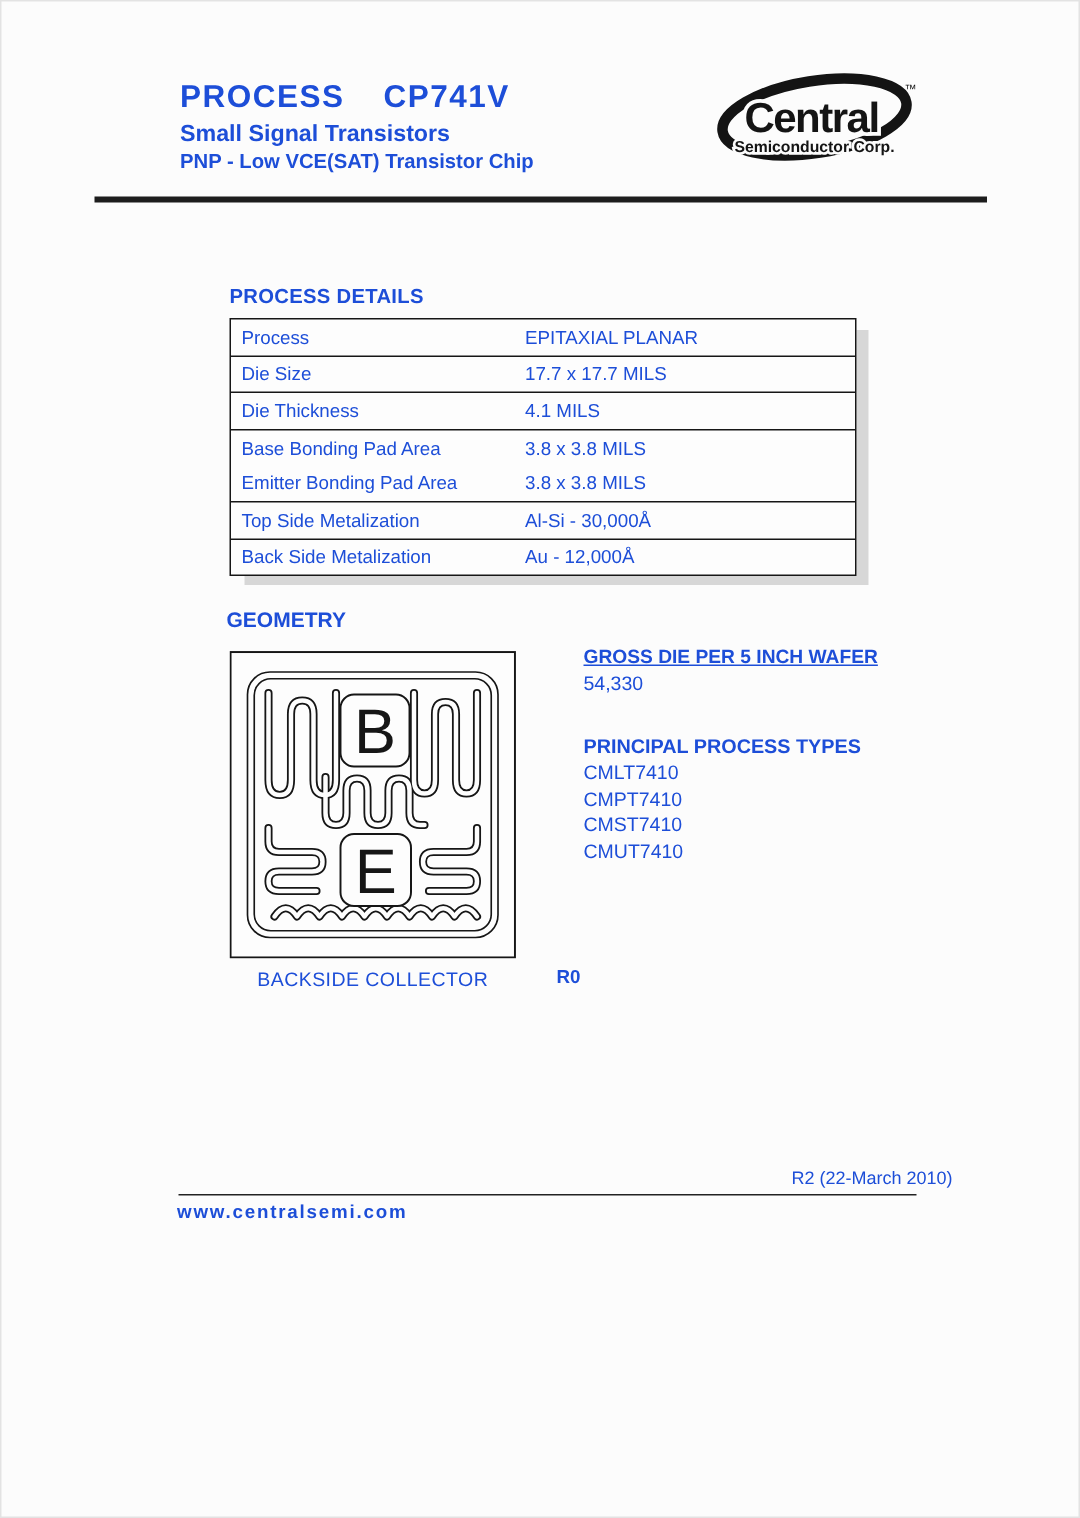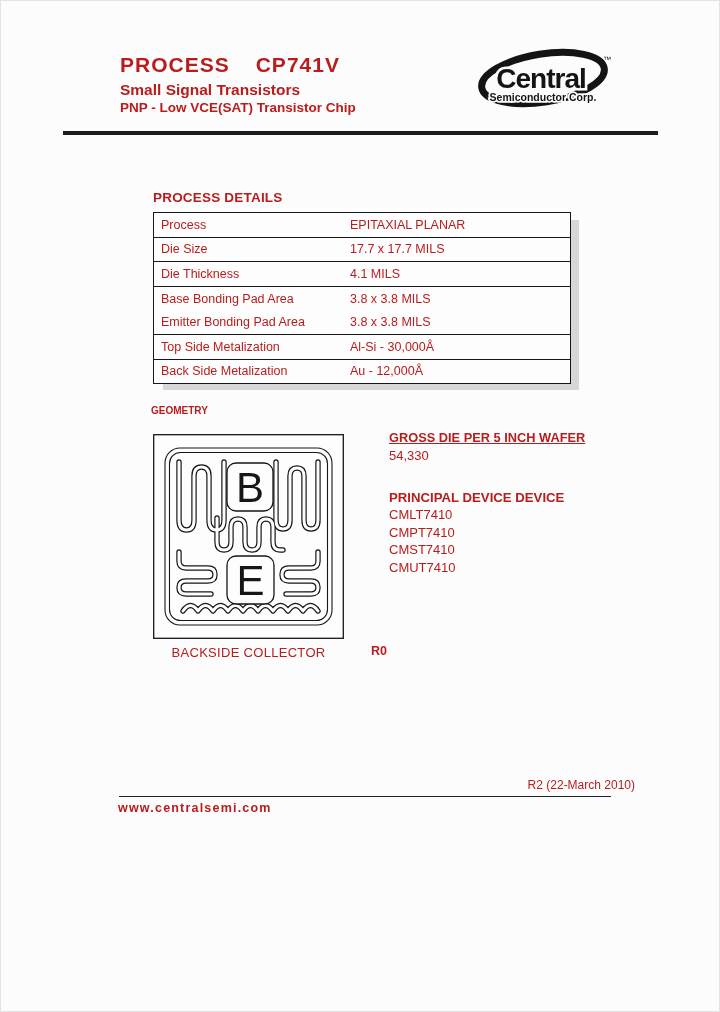--- a/index.html
+++ b/index.html
@@ -2,21 +2,21 @@
 <html><head>
 <meta charset="utf-8">
 <style>
   html,body{margin:0;padding:0;background:#f4f4f4;}
   .page{
     position:relative;
     width:720px;height:1012px;
     margin:0 auto;
     background:#fcfcfc;
     font-family:"Liberation Sans", sans-serif;
-    color:#b91c1c;
+    color:#1d4ed8;
     overflow:hidden;
     border:1px solid #e3e3e3;
     box-sizing:border-box;
   }
   .abs{position:absolute;}
 
   
   .title-row{left:119px;top:52px;display:flex;gap:26px;}
   .title-main{font-size:21px;font-weight:800;letter-spacing:1px;}
   .subtitle{left:119px;top:80px;font-size:15.5px;font-weight:700;}
@@ -33,21 +33,21 @@
     box-shadow:9px 7px 0 -1px #d7d7d7;
     box-sizing:border-box;
   }
   .pd-row{display:flex;align-items:center;height:23.6px;border-bottom:1.3px solid #161616;}
   .pd-row.no-sep{border-bottom:none;}
   .pd-row:last-child{border-bottom:none;}
   .pd-label{padding-left:7px;width:189px;font-size:12.5px;flex:none;}
   .pd-value{font-size:12.5px;text-align:right;}
 
   
-  .geo-title{left:150px;top:404px;font-size:10px;font-weight:700;}
+  .geo-title{left:150px;top:404px;font-size:14px;font-weight:700;}
   .die-figure{left:152px;top:433px;width:191px;height:205px;}
   .die-caption{left:152px;top:644px;width:191px;text-align:center;font-size:13px;letter-spacing:.3px;}
   .die-rev{left:338px;top:643px;font-size:12.5px;font-weight:700;padding-left:32px;}
 
   
   .wafer-col{left:388px;top:429px;width:218px;}
   .gross-title{font-size:12.8px;font-weight:700;text-decoration:underline;line-height:16px;}
   .gross-value{font-size:13px;margin-top:2px;line-height:16px;}
   .pdt-title{margin-top:26px;font-size:13.2px;font-weight:700;line-height:16px;}
   .pdt-item{font-size:13px;line-height:17.5px;}
@@ -157,21 +157,21 @@
       <text x="97.5" y="161" text-anchor="middle" font-size="42" font-family="Liberation Sans, sans-serif" fill="#161616">E</text>
     </svg>
   </div>
 
   <div class="abs die-caption">BACKSIDE COLLECTOR</div>
   <div class="abs die-rev">R0</div>
 
   <div class="abs wafer-col">
     <div class="gross-title">GROSS DIE PER 5 INCH WAFER</div>
     <div class="gross-value">54,330</div>
-    <div class="pdt-title">PRINCIPAL DEVICE DEVICE</div>
+    <div class="pdt-title">PRINCIPAL PROCESS TYPES</div>
     <div class="pdt-item">CMLT7410</div>
     <div class="pdt-item">CMPT7410</div>
     <div class="pdt-item">CMST7410</div>
     <div class="pdt-item">CMUT7410</div>
   </div>
 
   <div class="abs footer-rev">R2 (22-March 2010)</div>
   <div class="abs footer-rule"></div>
   <div class="abs footer-site">www.centralsemi.com</div>
 

